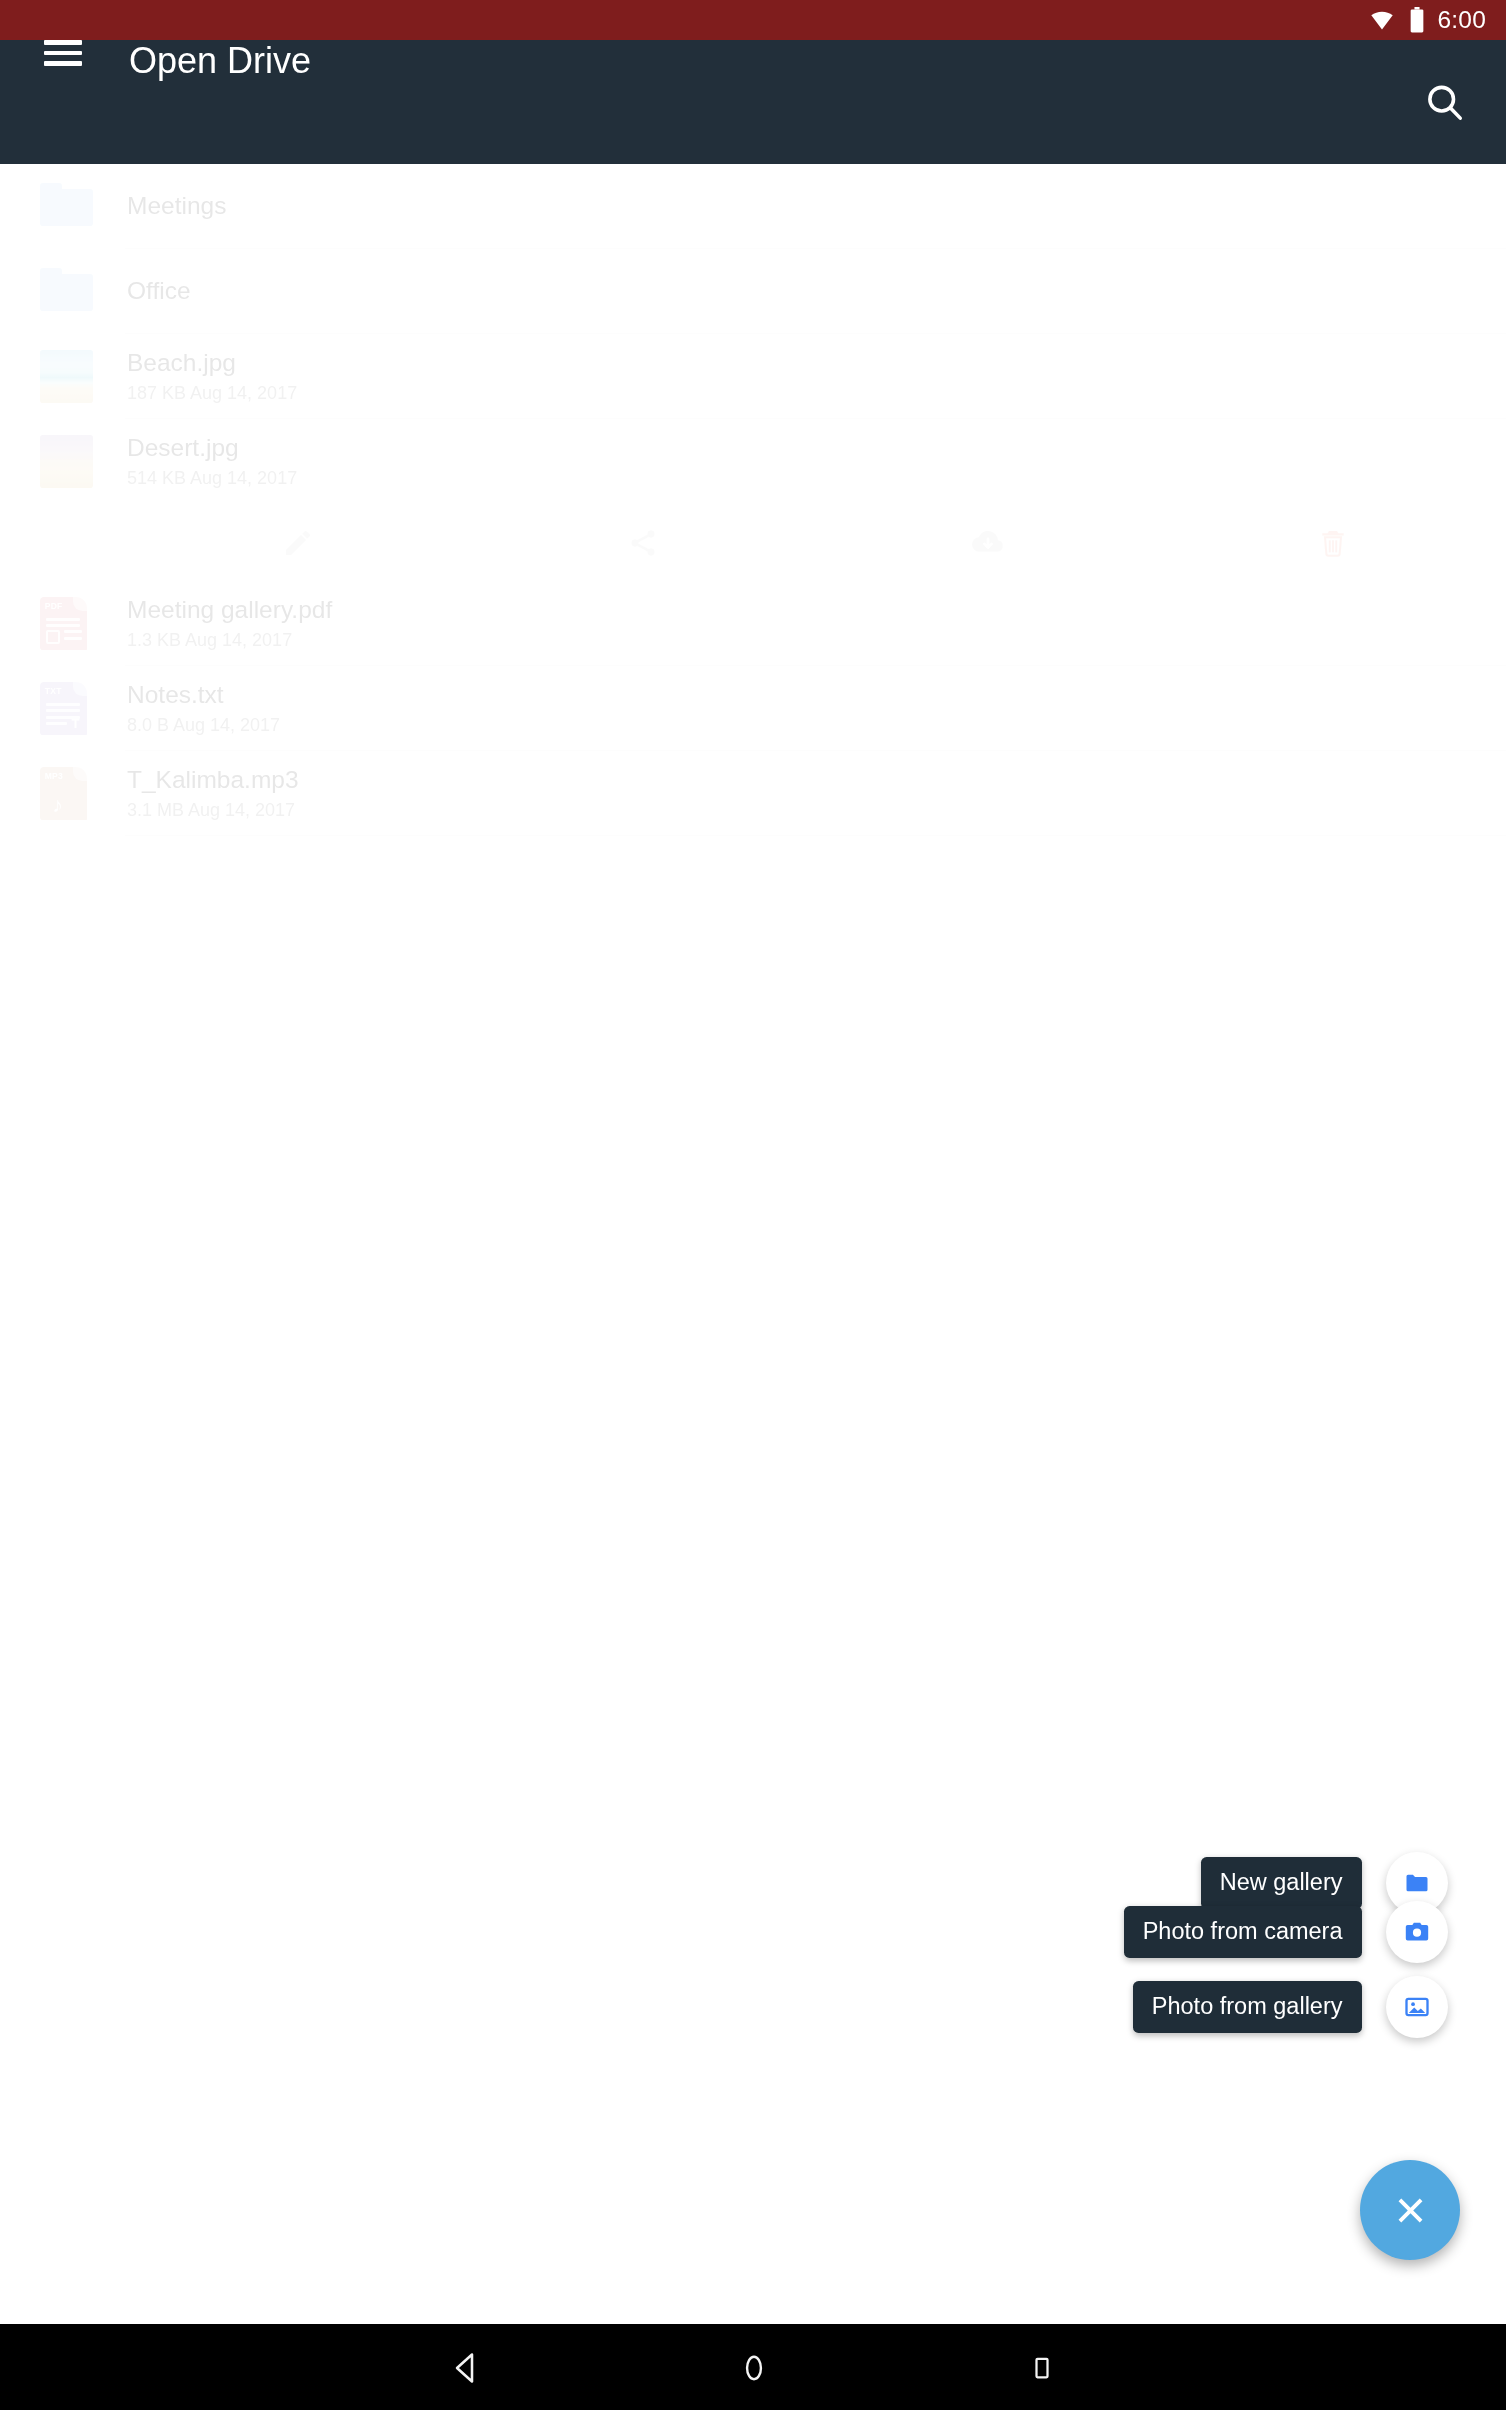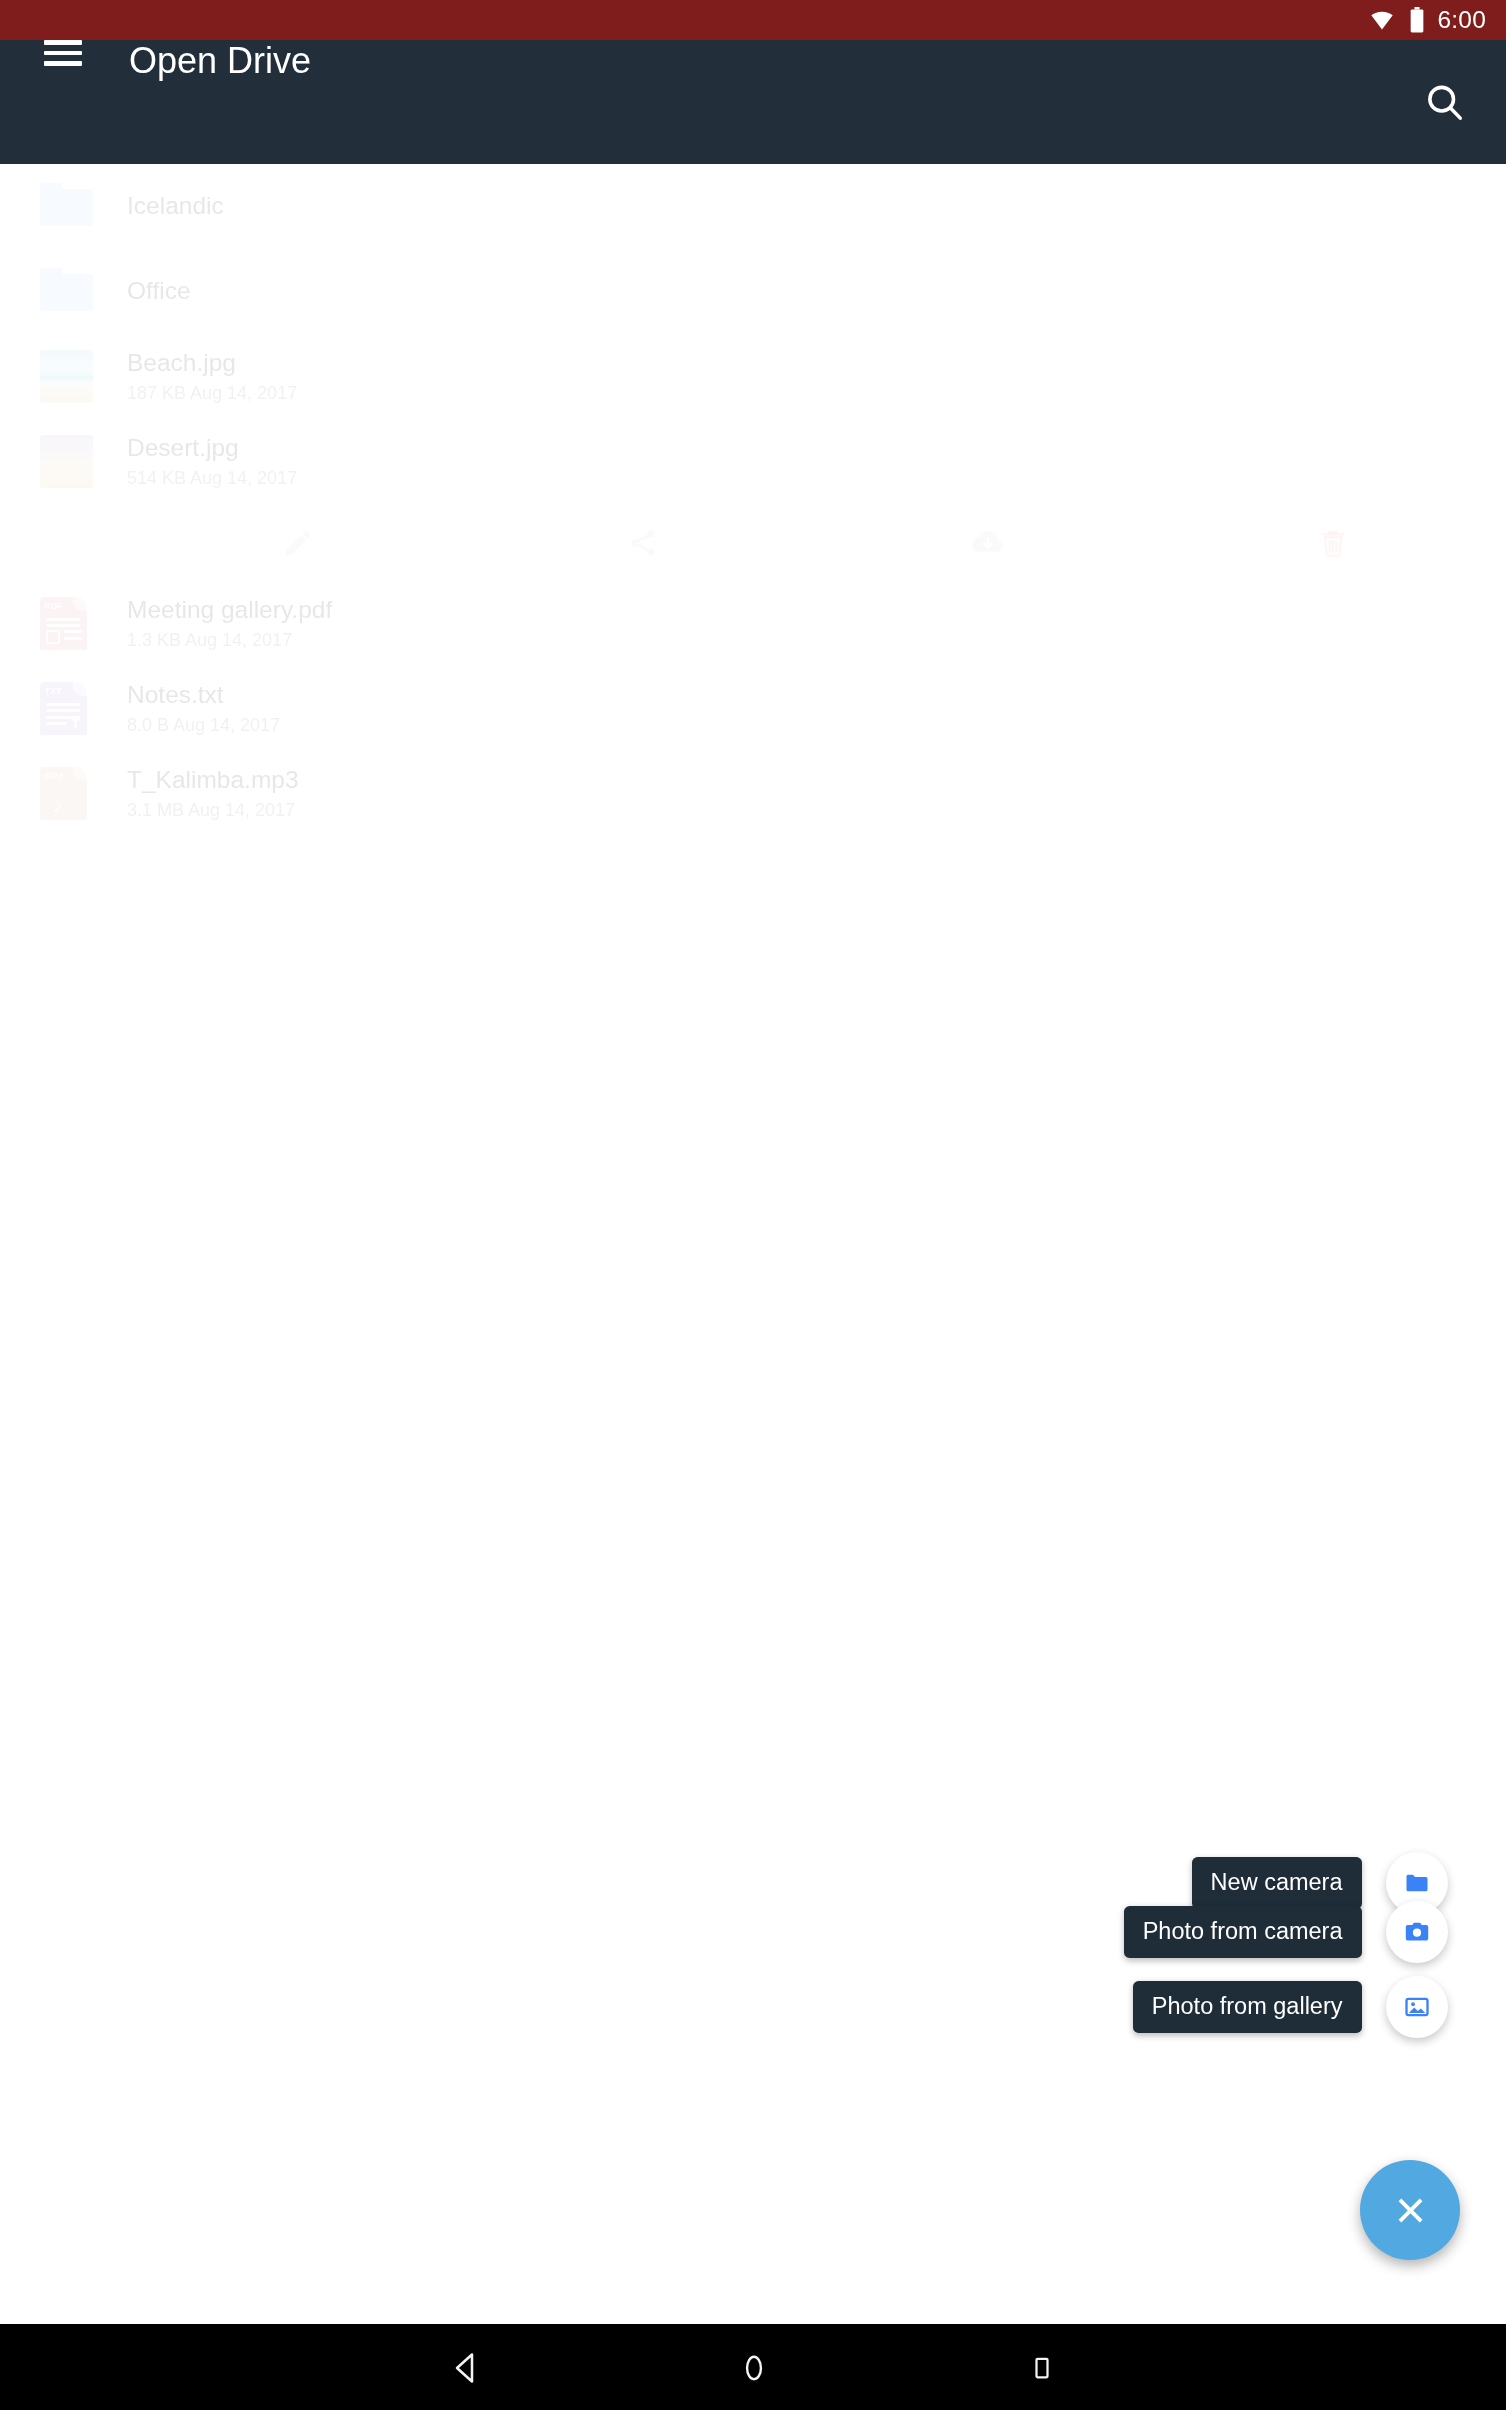--- a/index.html
+++ b/index.html
@@ -155,21 +155,21 @@
   <div class="list">
 
     <div class="row folder">
       <div class="thumb">
         <div class="folder-ic">
             <div class="tabp"></div>
             <div class="body"></div>
           </div>
       </div>
       <div class="rowtext">
-        <div class="rowtitle">Icelandic</div>
+        <div class="rowtitle">Meetings</div>
       </div>
       <div class="divider"></div>
     </div>
 
     <div class="row folder">
       <div class="thumb">
         <div class="folder-ic">
             <div class="tabp"></div>
             <div class="body"></div>
           </div>
@@ -288,21 +288,21 @@
       <div class="divider"></div>
     </div>
 
   </div>
 
   <div class="scrim"></div>
 
   <div class="fabmenu">
 
     <div class="fab-item" style="bottom:497px;">
-      <div class="fab-label">New camera</div>
+      <div class="fab-label">New gallery</div>
       <div class="mini-fab">
         <svg width="28" height="28" viewBox="0 0 24 24">
           <path d="M3 6.2a1.3 1.3 0 0 1 1.3-1.3h4.2l1.8 1.9h9.4A1.3 1.3 0 0 1 21 8.1v9.7a1.3 1.3 0 0 1-1.3 1.3H4.3A1.3 1.3 0 0 1 3 17.8z" fill="#3b82f6"></path>
         </svg>
       </div>
     </div>
 
     <div class="fab-item" style="bottom:448px;">
       <div class="fab-label">Photo from camera</div>
       <div class="mini-fab">

